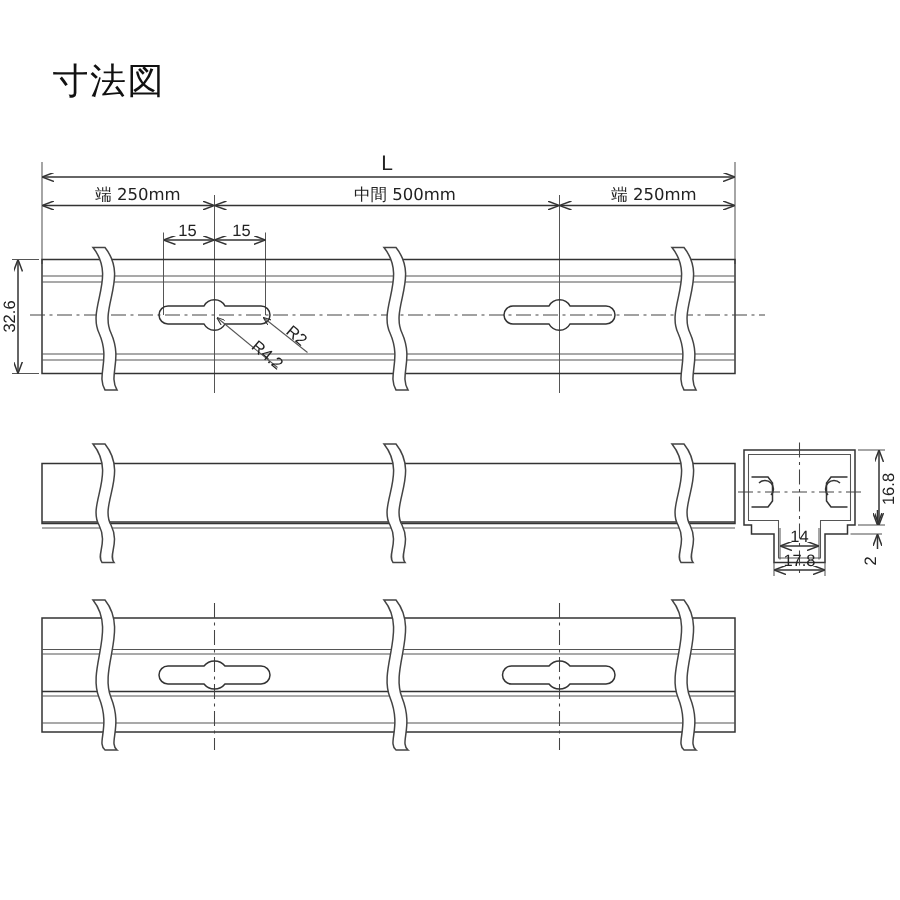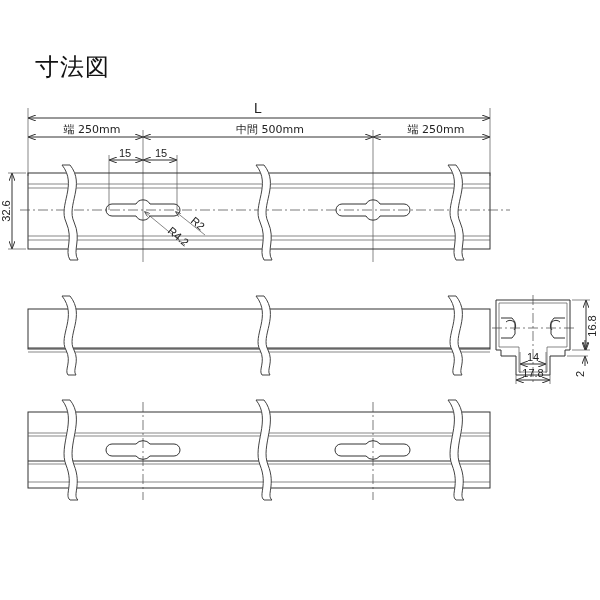--- a/index.html
+++ b/index.html
@@ -1,17 +1,17 @@
 <!DOCTYPE html>
 <html><head>
 <meta charset="utf-8">
 <style>
   html, body { margin:0; padding:0; background:#ffffff; }
   body { width:600px; height:600px; position:relative; overflow:hidden; font-family:"DejaVu Sans", sans-serif; }
-  .title { position:absolute; left:35px; top:38px; font-size:24px; color:#111; letter-spacing:1px;margin-top:13px; }
+  .title { position:absolute; left:35px; top:38px; font-size:24px; color:#111; letter-spacing:1px; }
   svg { position:absolute; left:0; top:0; }
   .dim { font-family:"Liberation Sans", sans-serif; font-size:11px; fill:#222; }
   .dimj { font-family:"DejaVu Sans", sans-serif; font-size:11px; fill:#222; }
   .big { font-family:"Liberation Sans", sans-serif; font-size:14px; fill:#222; }
   .ln { stroke:#333; stroke-width:1; fill:none; }
   .thin { stroke:#555; stroke-width:0.7; fill:none; }
   .cl { stroke:#444; stroke-width:0.7; fill:none; stroke-dasharray:10 3 2 3; }
   .brk { stroke:#444; stroke-width:1; fill:#fff; }
 </style>
 </head>

